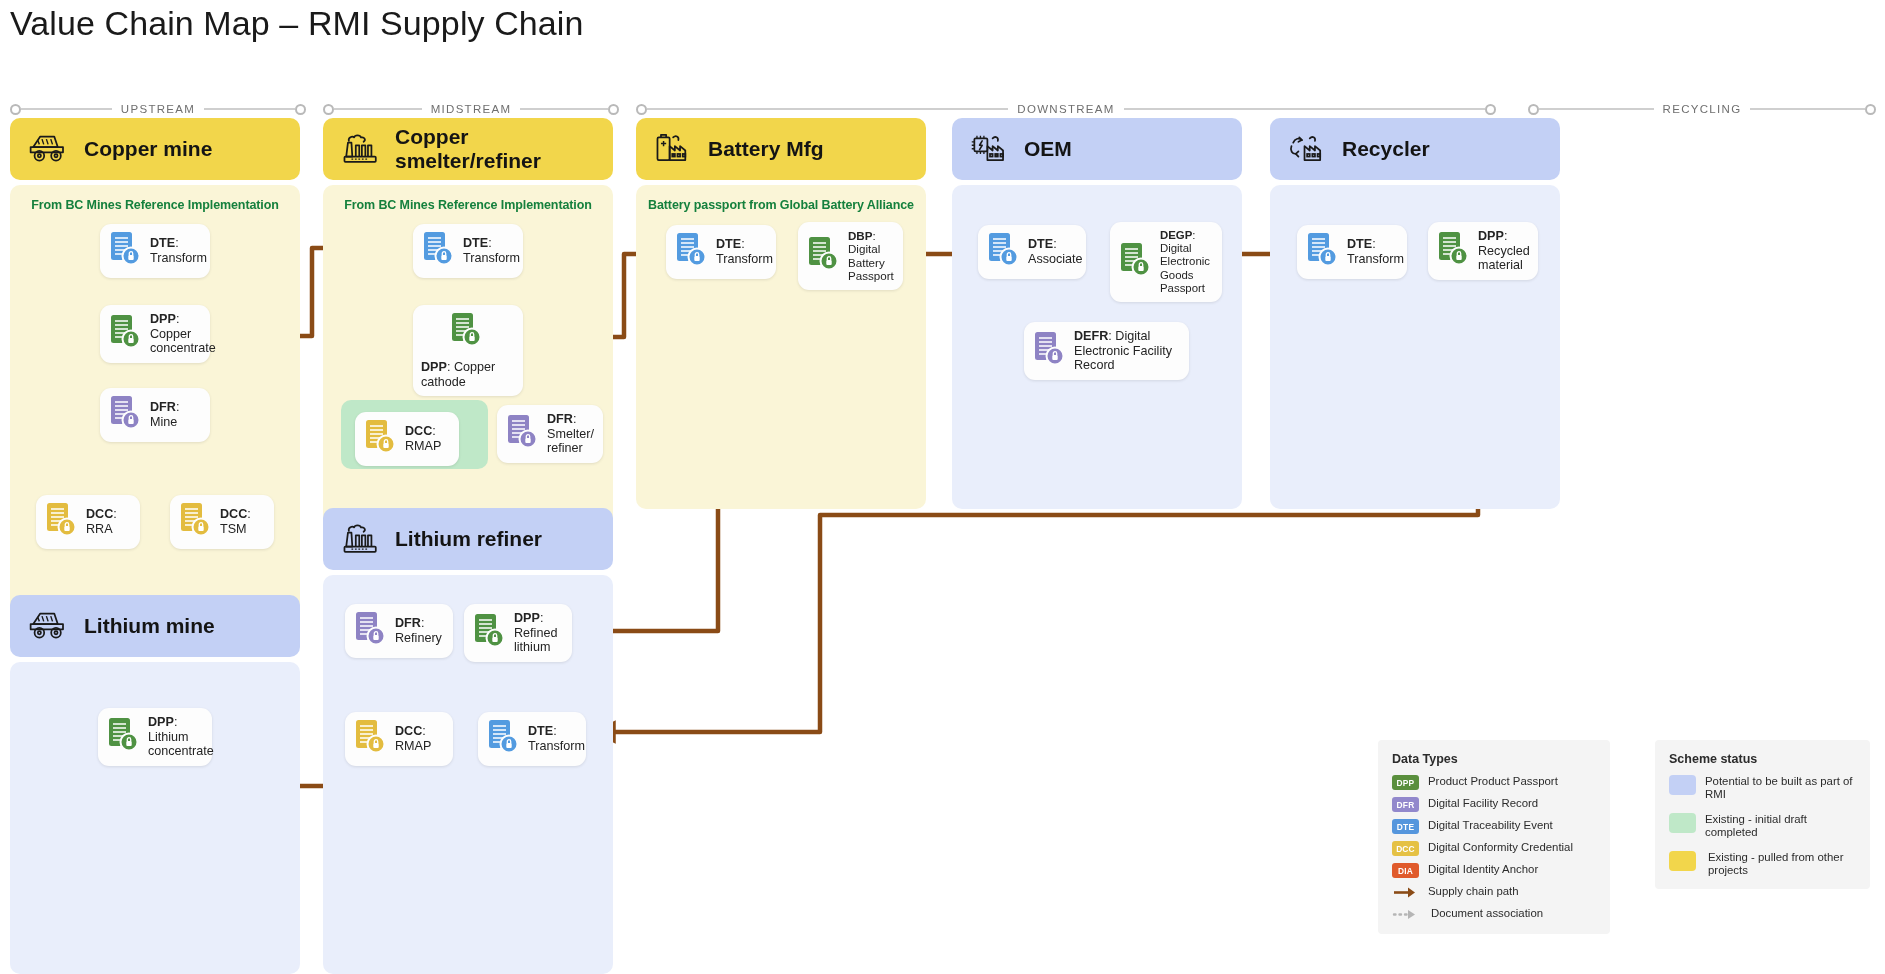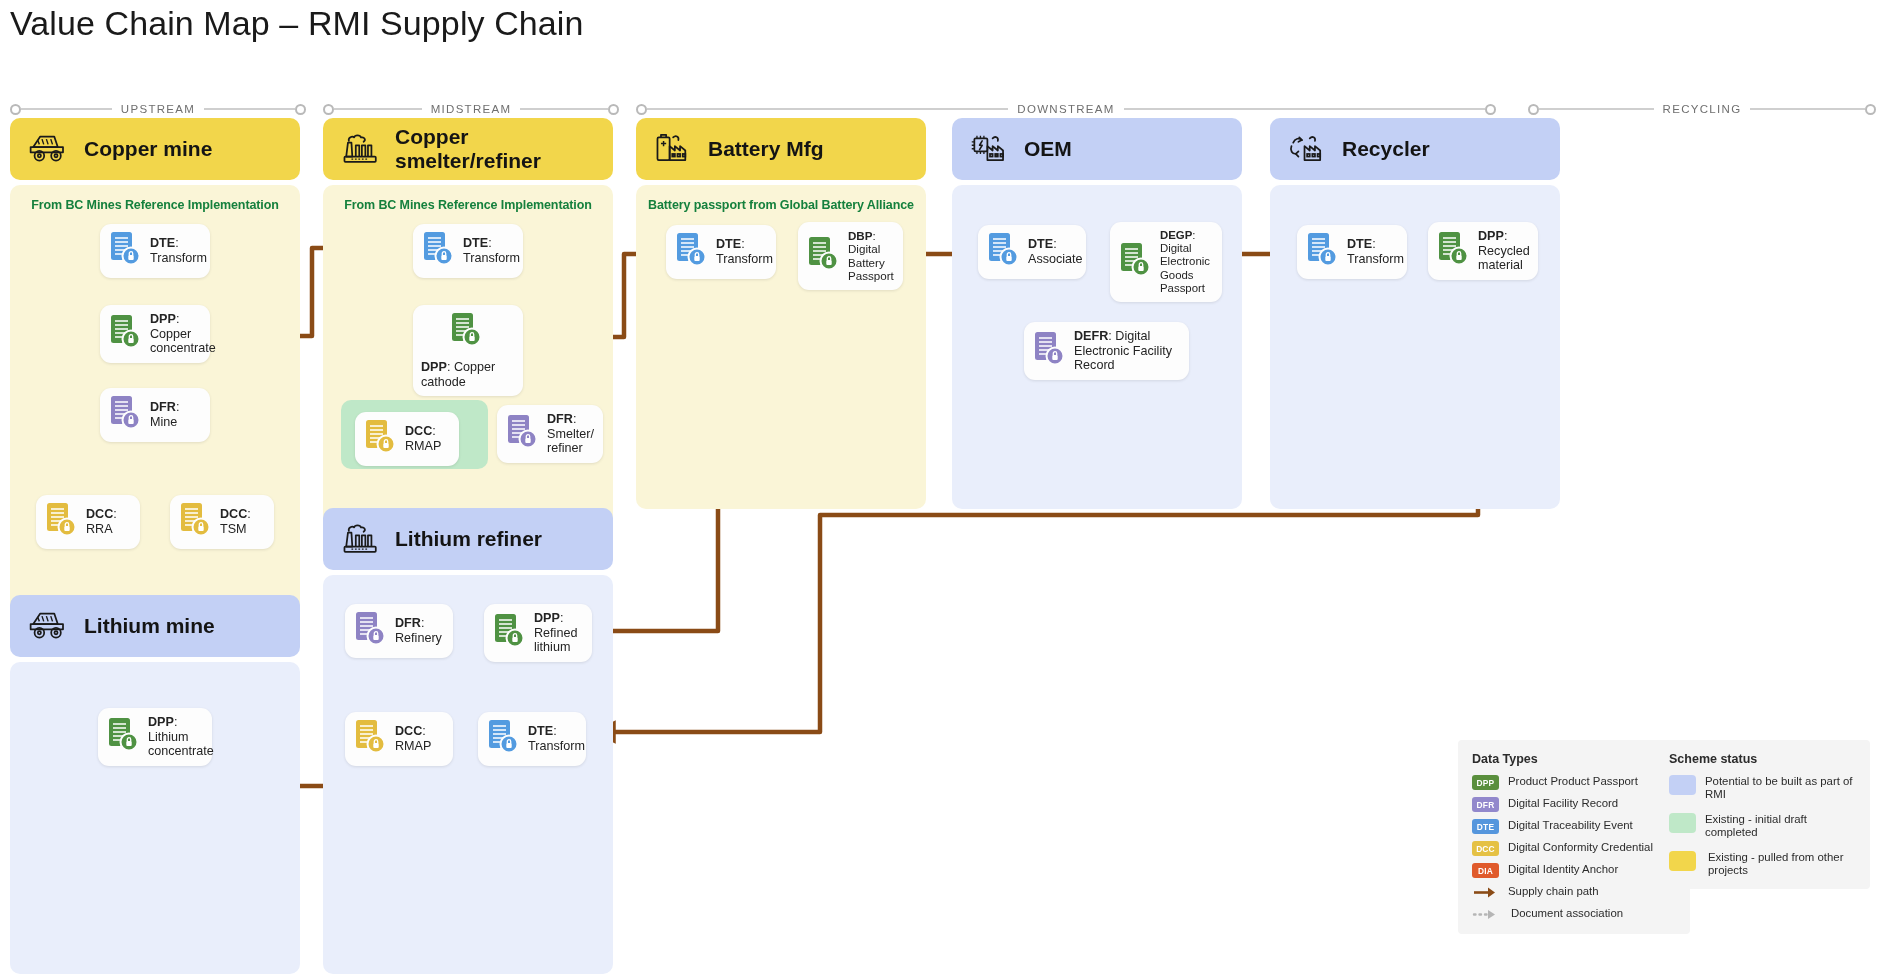--- a/index.html
+++ b/index.html
@@ -440,21 +440,21 @@
           <path d="M7 7h13M7 11h13M7 15h13M7 19h13M7 23h8"></path>
         </g>
         <circle cx="23" cy="25" r="8.5" fill="#8e83c4" stroke="#fdfdfd" stroke-width="2"></circle>
         <rect x="20.3" y="24" width="5.4" height="5" rx="1" fill="#fff"></rect>
         <path d="M21.3 24v-1.6a1.7 1.7 0 013.4 0V24" stroke="#fff" stroke-width="1.3" fill="none"></path>
       </svg>
   </span>
   <span class="chip-text"><b>DFR</b>: <span>Refinery</span></span>
 </div>
 
-<div class="chip" style="left:484px; top:604px; width:108px;">
+<div class="chip" style="left:464px; top:604px; width:108px;">
   <span class="doc">
     <svg width="34" height="36" viewBox="0 0 34 36">
         <g fill="#4f9243">
           <rect x="3" y="1" width="21" height="28" rx="2.5"></rect>
         </g>
         <g stroke="#fff" stroke-width="1.7">
           <path d="M7 7h13M7 11h13M7 15h13M7 19h13M7 23h8"></path>
         </g>
         <circle cx="23" cy="25" r="8.5" fill="#4f9243" stroke="#fdfdfd" stroke-width="2"></circle>
         <rect x="20.3" y="24" width="5.4" height="5" rx="1" fill="#fff"></rect>
@@ -670,21 +670,21 @@
           <path d="M7 7h13M7 11h13M7 15h13M7 19h13M7 23h8"></path>
         </g>
         <circle cx="23" cy="25" r="8.5" fill="#4f9243" stroke="#fdfdfd" stroke-width="2"></circle>
         <rect x="20.3" y="24" width="5.4" height="5" rx="1" fill="#fff"></rect>
         <path d="M21.3 24v-1.6a1.7 1.7 0 013.4 0V24" stroke="#fff" stroke-width="1.3" fill="none"></path>
       </svg>
   </span>
   <span class="chip-text"><b>DPP</b>: <span>Recycled material</span></span>
 </div>
 
-<div class="legend" style="left:1458px; top:740px; width:232px;">
+<div class="legend" style="left:1378px; top:740px; width:232px;">
   <h4>Data Types</h4>
 
   <div class="legend-row">
     <span class="badge" style="background:#5a8f3d;">DPP</span>
     <span class="legend-label">Product Product Passport</span>
   </div>
   <div class="legend-row">
     <span class="badge" style="background:#9288cc;">DFR</span>
     <span class="legend-label">Digital Facility Record</span>
   </div>

